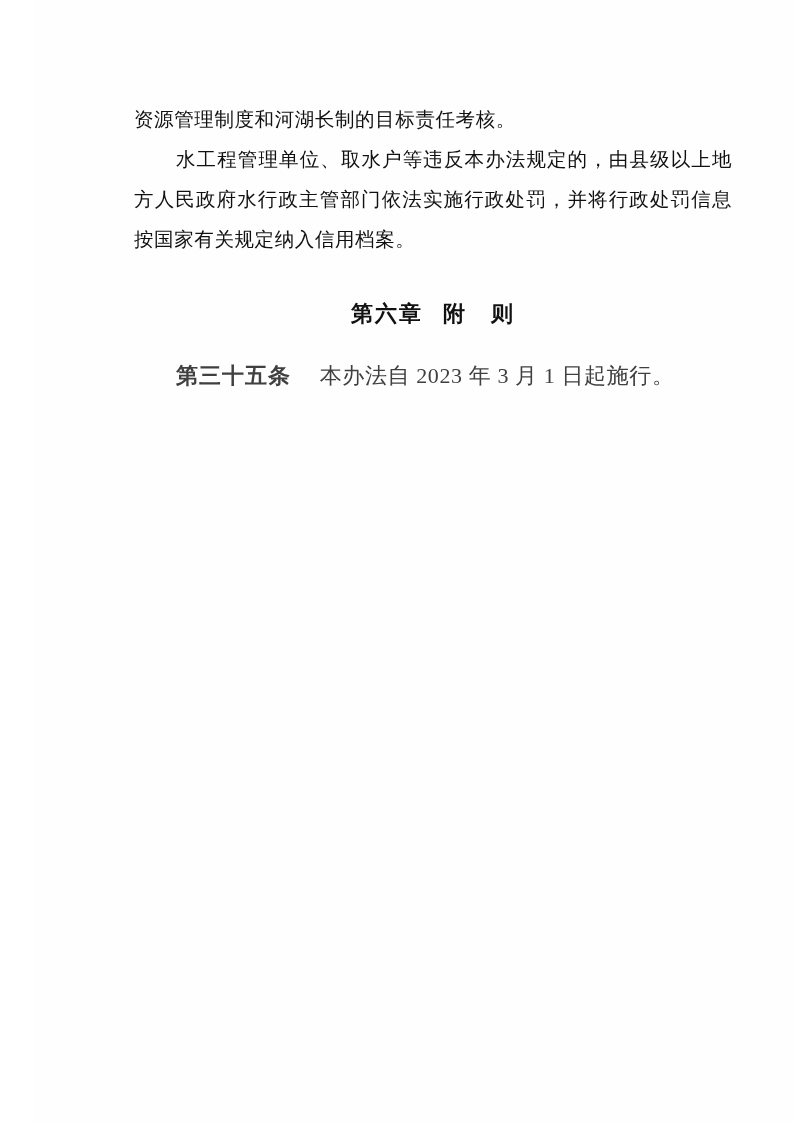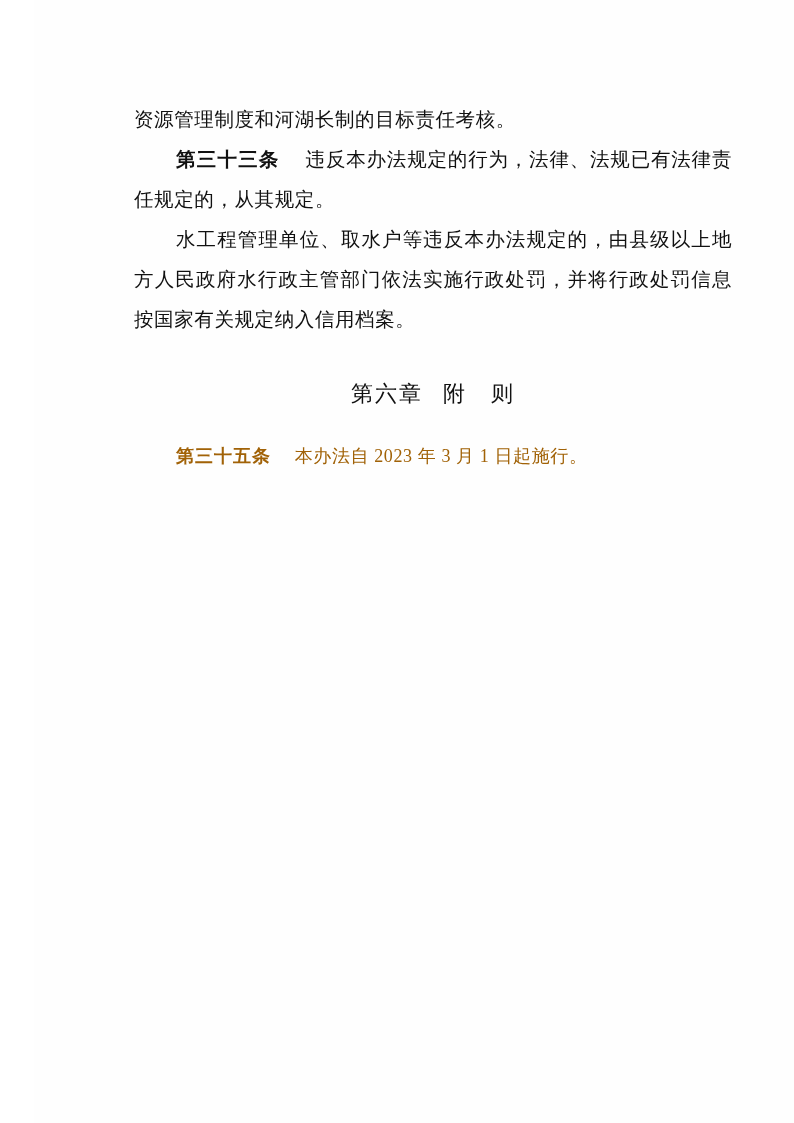--- a/index.html
+++ b/index.html
@@ -41,38 +41,38 @@
   }
   .para.indent {
     text-indent: 42px;
   }
   .article-label {
     font-weight: bold;
     letter-spacing: 1px;
   }
   .chapter-heading {
     font-size: 22px;
-    font-weight: normal;
+    font-weight: bold;
     text-align: center;
     letter-spacing: 2px;
     line-height: 40px;
     margin-top: 34px;
     margin-bottom: 22px;
     color: #111111;
   }
   .chapter-heading .gap {
     display: inline-block;
     width: 20px;
   }
   .last-para {
-    font-size: 18px;
+    font-size: 22px;
     line-height: 40px;
     letter-spacing: 0.6px;
     text-indent: 42px;
-    color: #a16207;
+    color: #404040;
   }
   .footer {
     position: absolute;
     left: 100px;
     top: 995px;
     width: 598px;
     font-size: 18px;
     letter-spacing: 2px;
     color: #111111;
   }
@@ -80,24 +80,20 @@
 </head>
 <body>
 
 <div class="page">
   <div class="content">
 
     <p class="para">
       <span>资源管理制度和河湖长制的目标责任考核。</span>
     </p>
 
-    <p class="para indent">
-      <span class="article-label">第三十三条</span>
-      <span class="gap">　</span><span>违反本办法规定的行为，法律、法规已有法律责任规定的，从其规定。</span>
-    </p>
 
 
     <p class="para indent">
       <span>水工程管理单位、取水户等违反本办法规定的，由县级以上地方人民政府水行政主管部门依法实施行政处罚，并将行政处罚信息按国家有关规定纳入信用档案。</span>
     </p>
 
     <div class="chapter-heading">
       <span>第六章</span><span class="gap"></span><span>附　则</span>
     </div>
 

